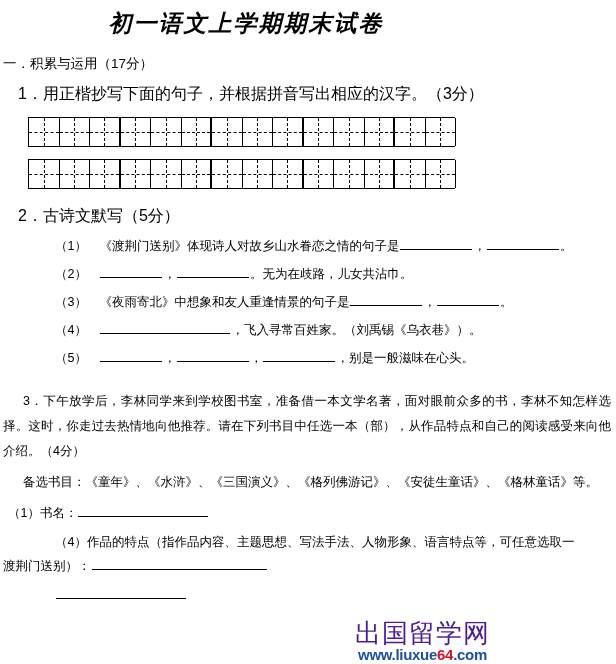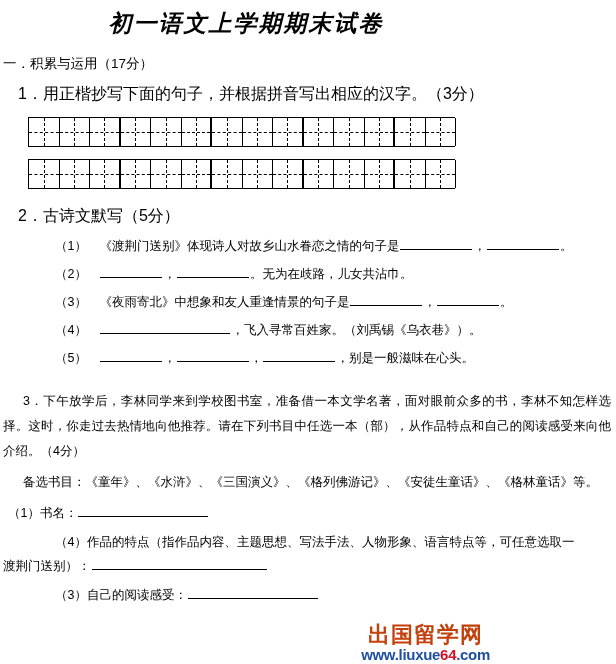--- a/index.html
+++ b/index.html
@@ -124,23 +124,23 @@
   .watermark {
     position: absolute;
     right: 2px;
     bottom: 2px;
     text-align: center;
     line-height: 1;
     user-select: none;
   }
   .watermark .wm-cn {
     font-family: "Liberation Sans", "DejaVu Sans", sans-serif;
-    font-size: 22px;
-    font-weight: bold;
-    color: #c2410c;
+    font-size: 26px;
+    font-weight: normal;
+    color: #4c1d95;
     letter-spacing: 1px;
     display: block;
   }
   .watermark .wm-url {
     font-family: "Liberation Sans", "DejaVu Sans", sans-serif;
     font-size: 15px;
     font-weight: bold;
     display: block;
     margin-top: 1px;
     letter-spacing: -0.3px;
@@ -225,21 +225,21 @@
 
   <div class="sub-item" style="margin-top:10px;margin-left:8px;">
     <span>（1）书名：</span><span class="blank b-xl"></span>
   </div>
 
   <div class="para" style="margin-top:8px;line-height:24px;">
     <span style="display:inline-block;width:52px;"></span><span>（4）作品的特点（指作品内容、主题思想、写法手法、人物形象、语言特点等，可任意选取一</span><br><span>渡荆门送别）：</span><span class="blank b-xxl"></span>
   </div>
 
   <div class="sub-item" style="margin-top:9px;">
-    <span>（3）自己的阅读感受：</span><span class="blank b-xl"></span>
+    <span class="blank b-xl"></span>
   </div>
 
   <div class="watermark">
     <span class="wm-cn">出国留学网</span>
     <span class="wm-url"><span class="wm-blue">www.liuxue</span><span class="wm-red">64</span><span class="wm-blue">.com</span></span>
   </div>
 
 </div>
 
 </body></html>

